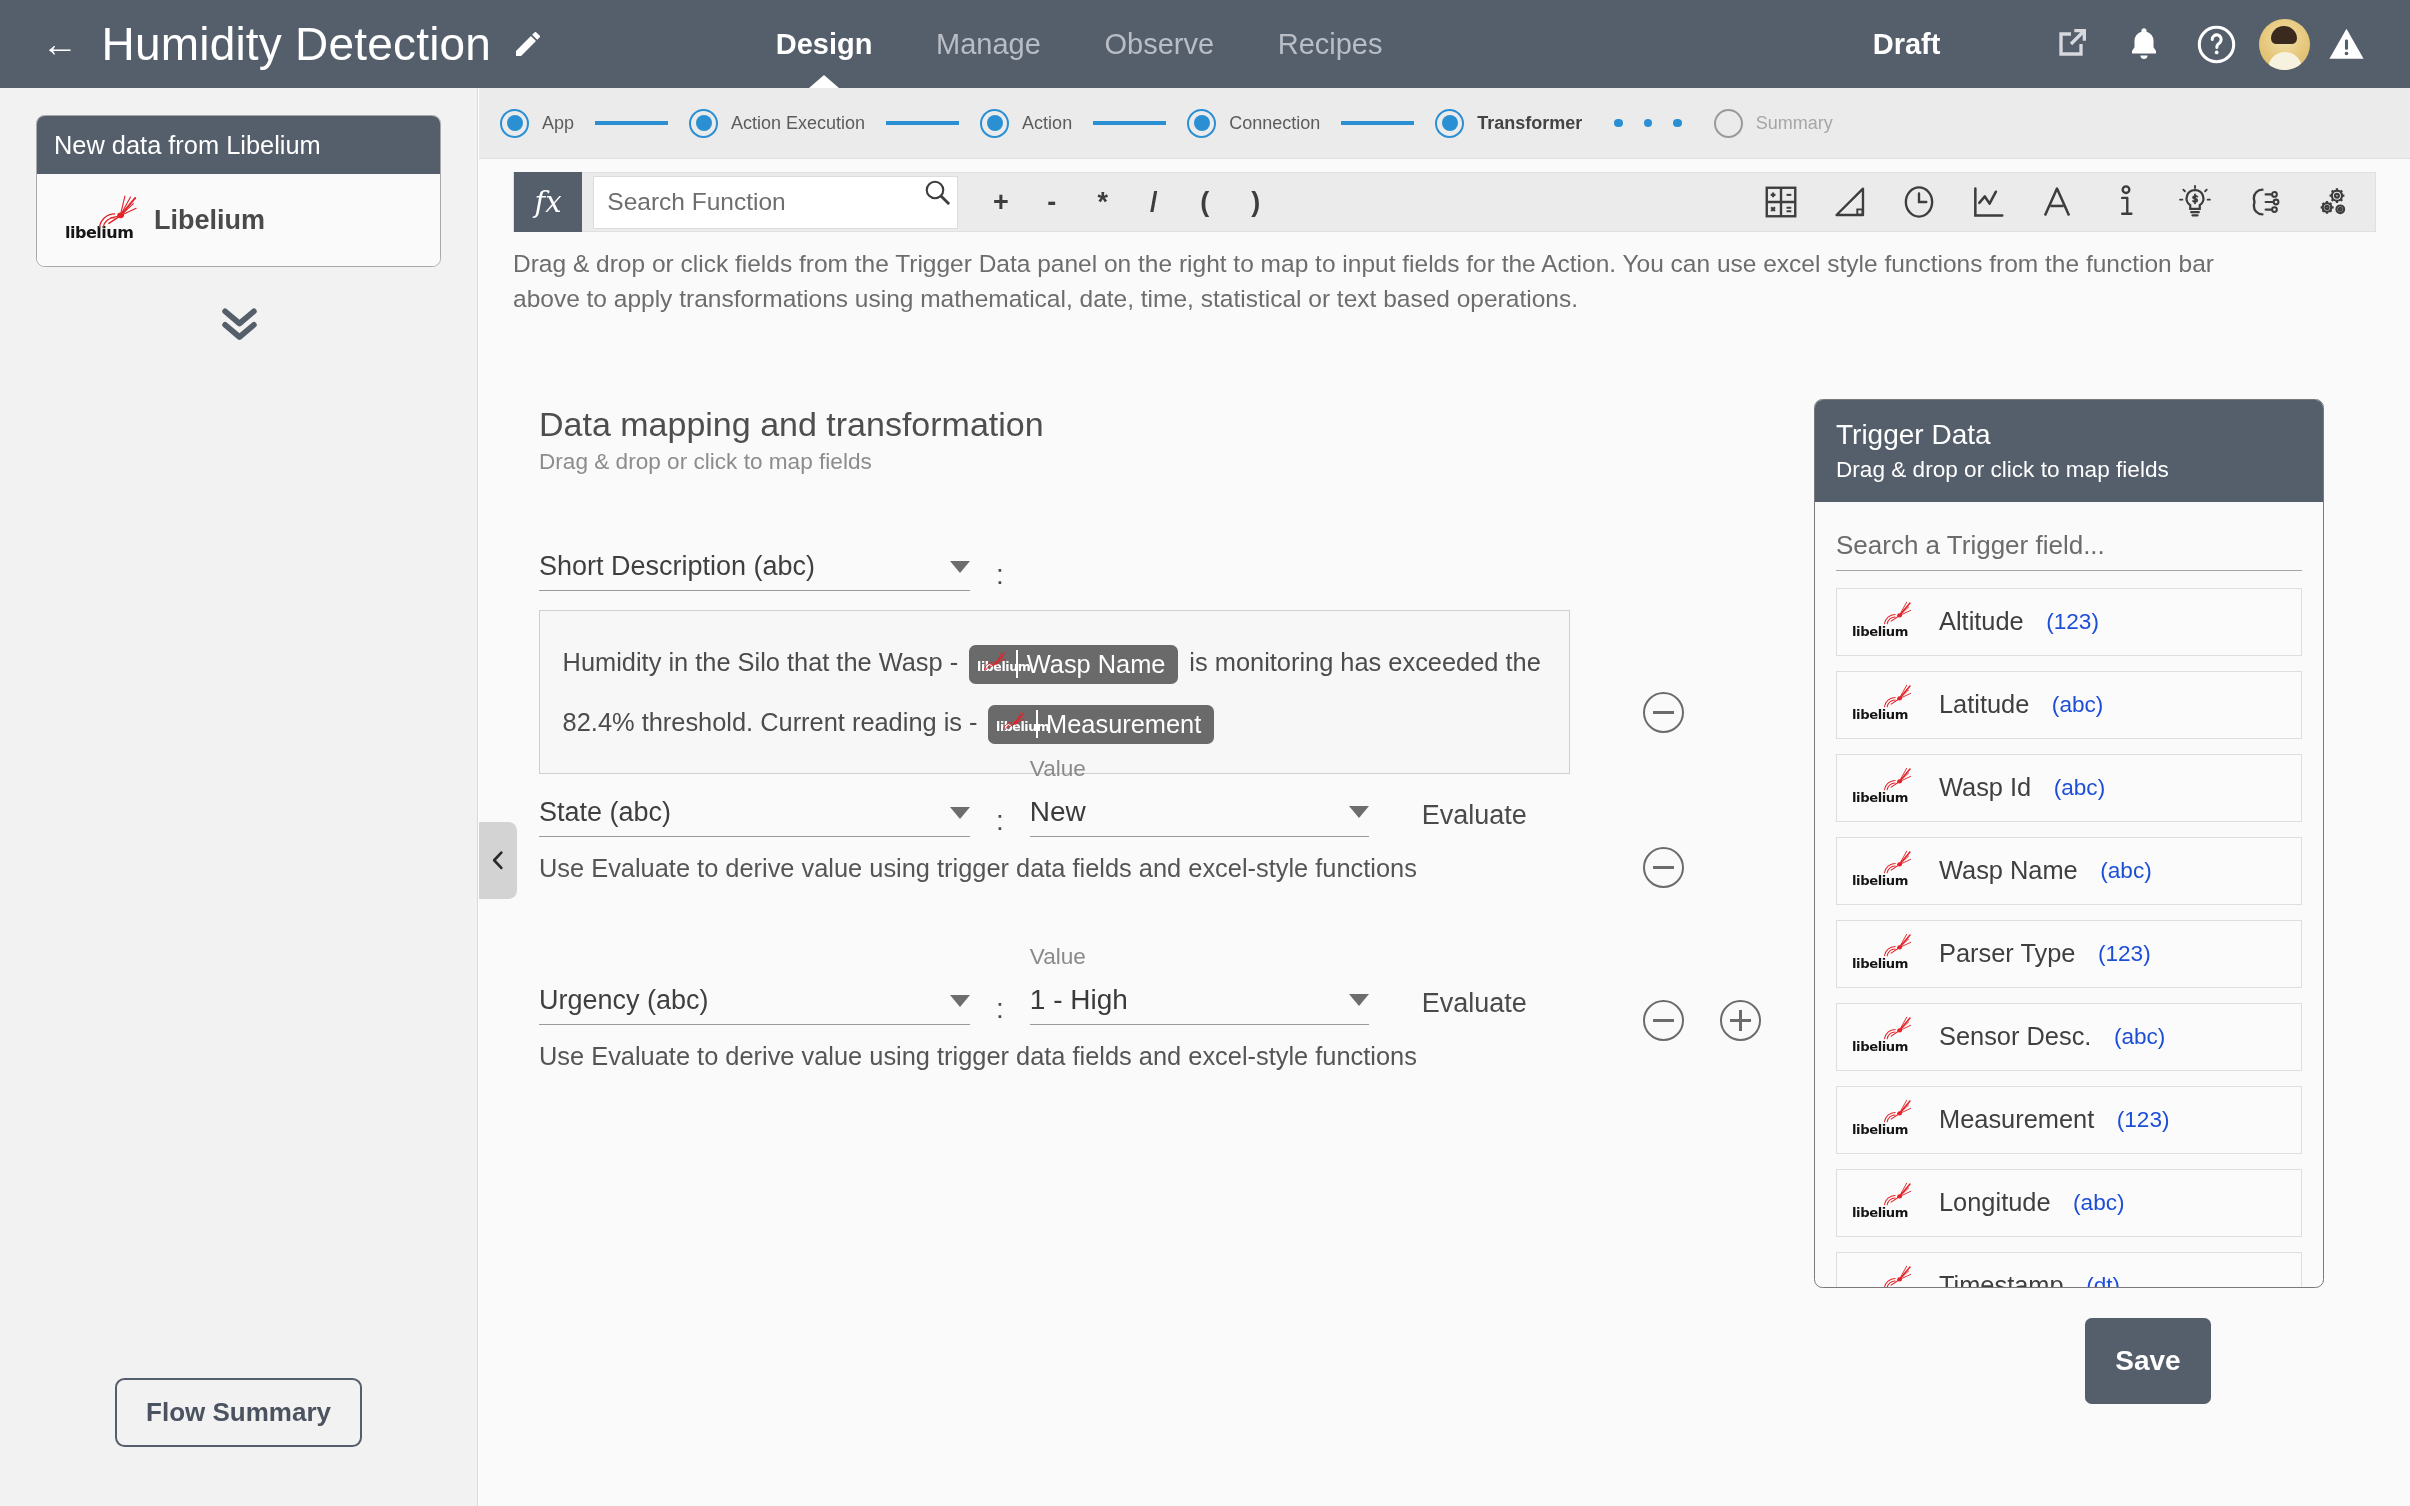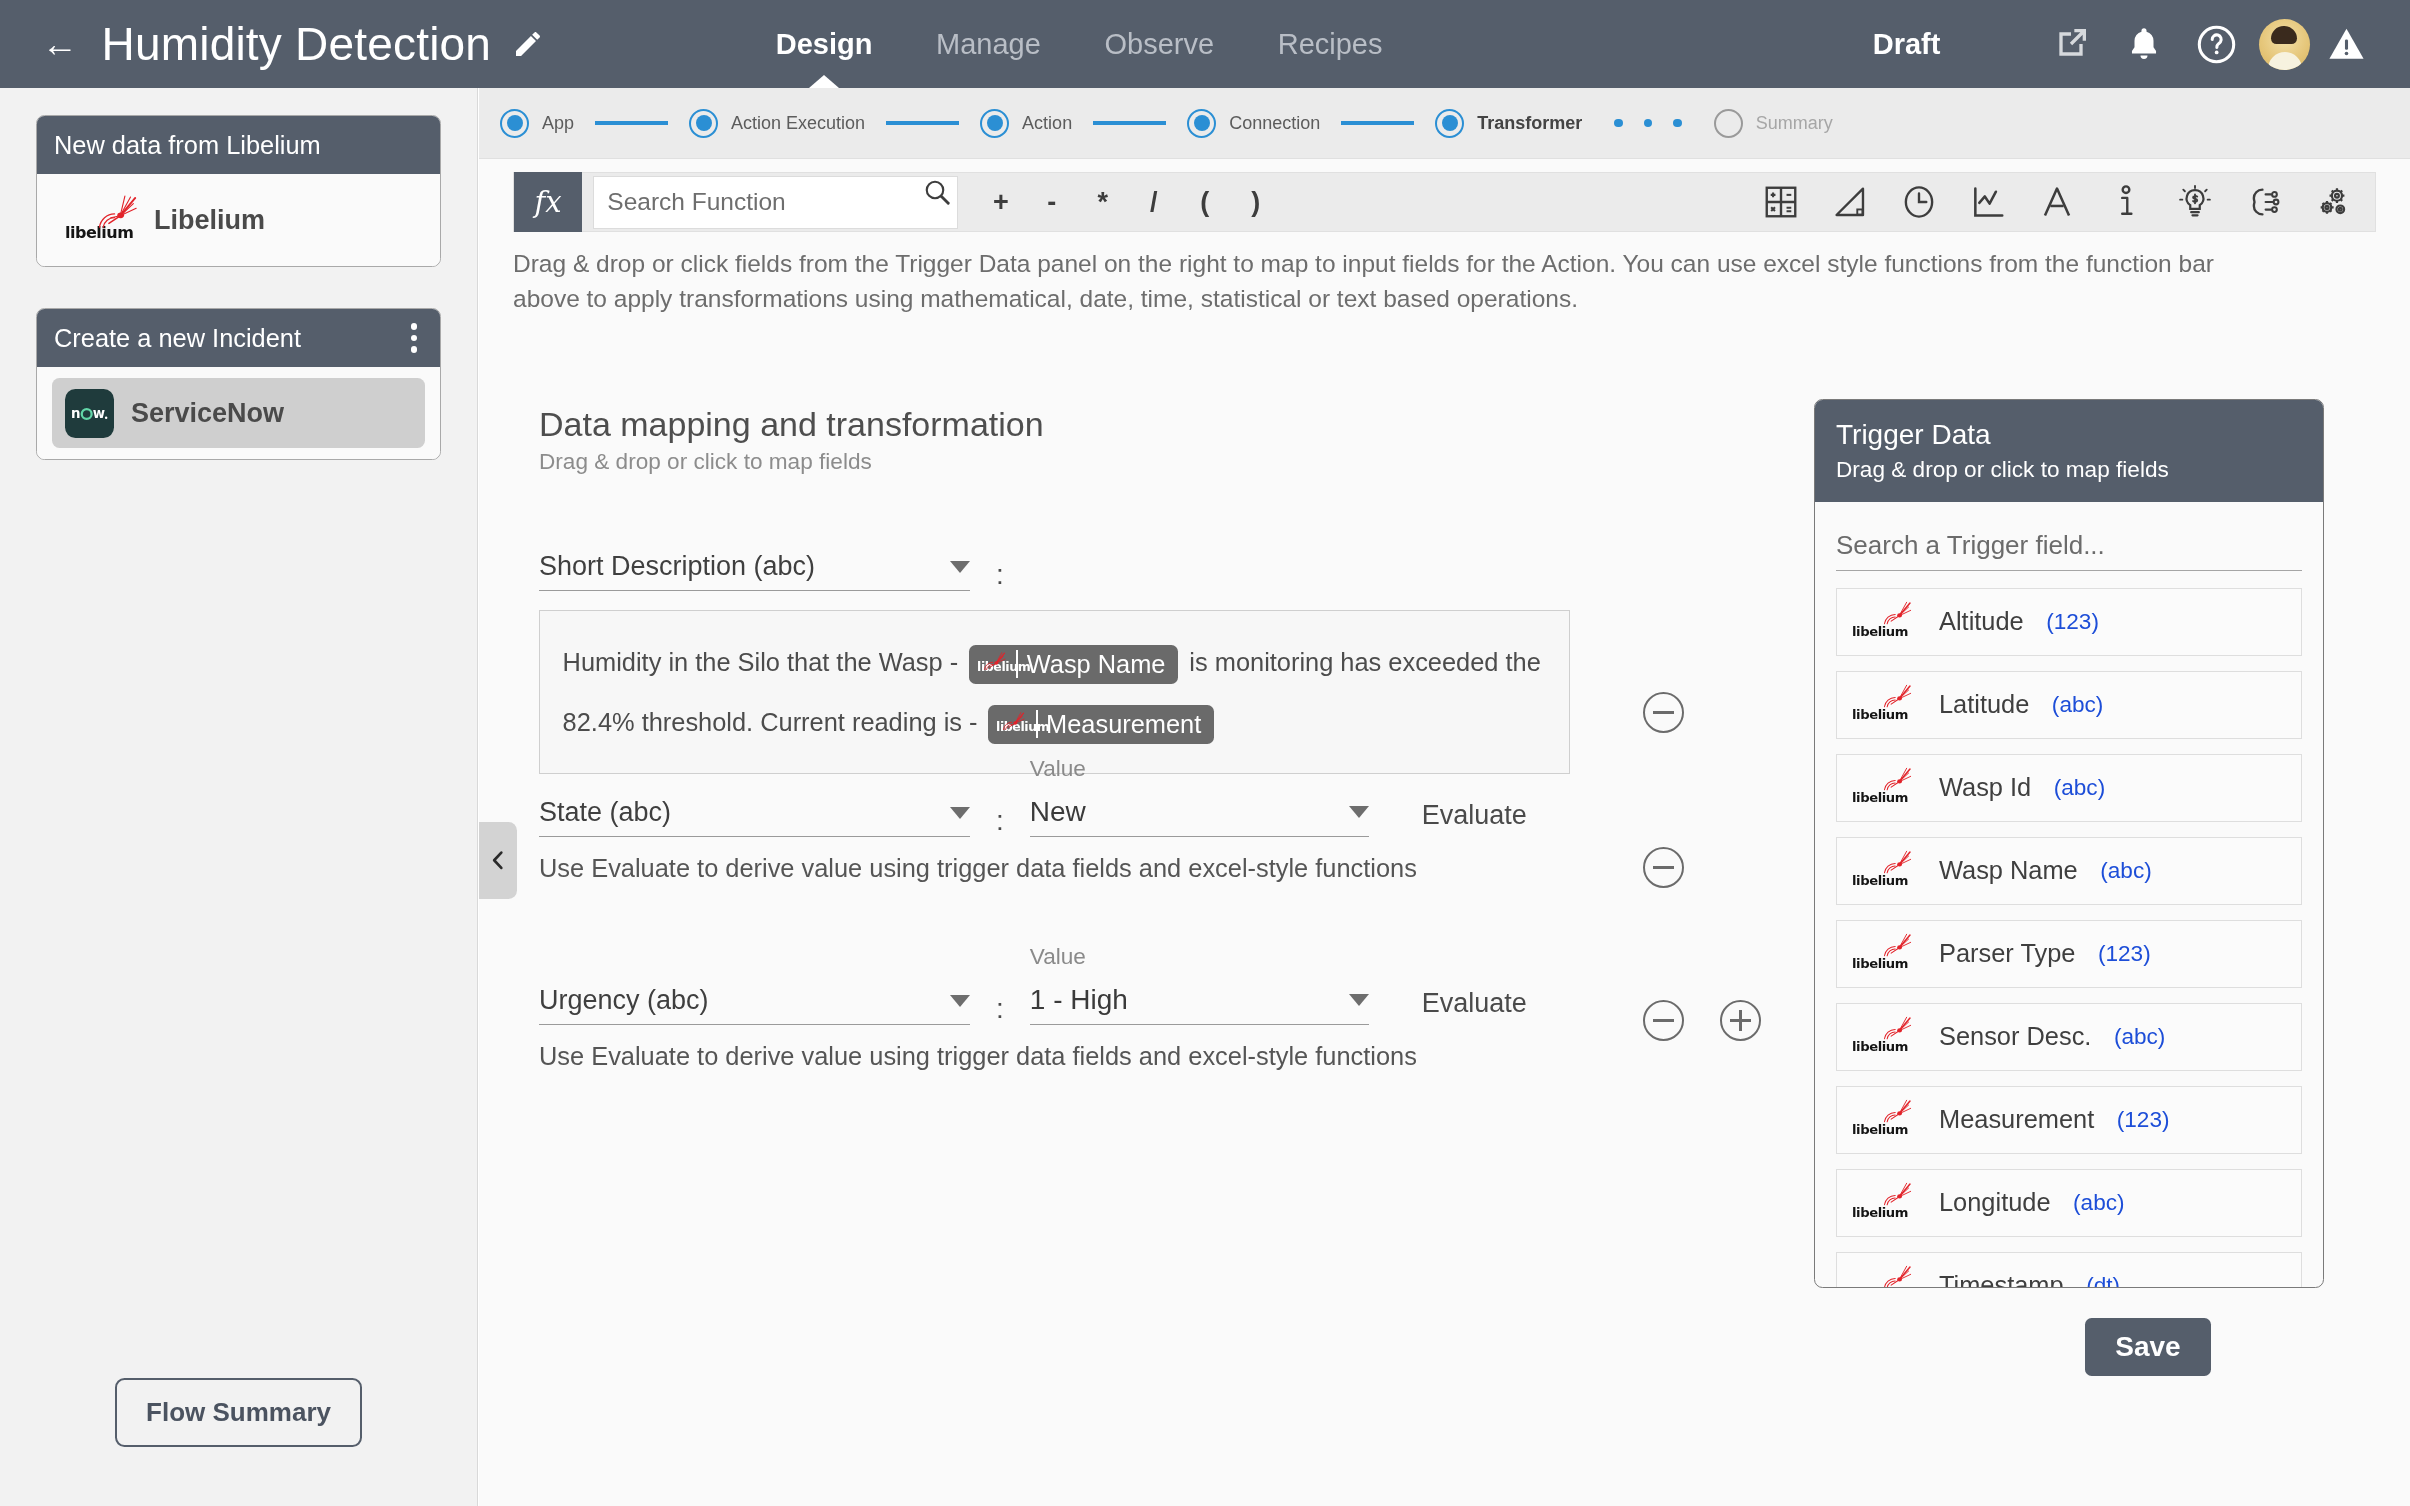--- a/index.html
+++ b/index.html
@@ -307,21 +307,21 @@
   .tg-item {
     height: 68px; border: 0.9px solid #dedede; background: #fbfbfb;
     display: flex; align-items: center; gap: 15px;
     padding: 0 15px; margin-bottom: 15px; cursor: pointer;
   }
   .tg-item .nm { font-size: 25.4px; color: #3f3f3f; }
   .tg-item .ty { font-size: 22.6px; color: #1d4ed8; margin-left: 7.5px; }
 
   .save-btn {
     position: absolute; left: 2085px; top: 1318px;
-    width: 126px; height: 58px;
+    width: 126px; height: 86px;
     background: #555e6b; color: #ffffff;
     border: none; border-radius: 6.6px;
     font-size: 28px; font-weight: 700;
     font-family: "Liberation Sans", sans-serif;
     cursor: pointer;
   }
 </style>
 </head>
 <body>
 
@@ -414,43 +414,20 @@
       </div>
     </div>
 
     <div class="chev-down" style="top:209px;">
       <svg width="53" height="53" viewBox="0 0 24 24" aria-hidden="true">
         <path d="M5.5 6.5 L12 12 L18.5 6.5" fill="none" stroke="#555e6b" stroke-width="2.6" stroke-linecap="round" stroke-linejoin="round"></path>
         <path d="M5.5 12.6 L12 18.1 L18.5 12.6" fill="none" stroke="#555e6b" stroke-width="2.6" stroke-linecap="round" stroke-linejoin="round"></path>
       </svg>
     </div>
 
-    <div class="card" style="top:220px;">
-      <div class="card-head">
-        <div class="ttl">Create a new Incident</div>
-        <div class="kebab">
-            <i></i>
-            <i></i>
-            <i></i>
-          </div>
-      </div>
-      <div class="card-body selected">
-        <div class="appchip">
-          <span style="width:49px;height:49px;border-radius:10.4px;background:#1f3b3c;display:flex;align-items:center;justify-content:center;flex:none;">
-            <svg width="38" height="19" viewBox="0 0 40 20" aria-hidden="true">
-              <text x="0" y="15" font-family="'DejaVu Sans',sans-serif" font-size="14" font-weight="700" fill="#ffffff">n</text>
-              <circle cx="16.5" cy="10.5" r="5.2" fill="none" stroke="#62d6a8" stroke-width="2.4"></circle>
-              <text x="23" y="15" font-family="'DejaVu Sans',sans-serif" font-size="14" font-weight="700" fill="#ffffff">w</text>
-              <circle cx="37" cy="14.5" r="1.3" fill="#ffffff"></circle>
-            </svg>
-          </span>
-          <div class="app-name">ServiceNow</div>
-        </div>
-      </div>
-    </div>
 
     <button class="flow-summary-btn">Flow Summary</button>
   </div>
 
   <div class="main">
 
     <div class="steps">
       <div class="step">
         <span class="radio-on">
             <i></i>

